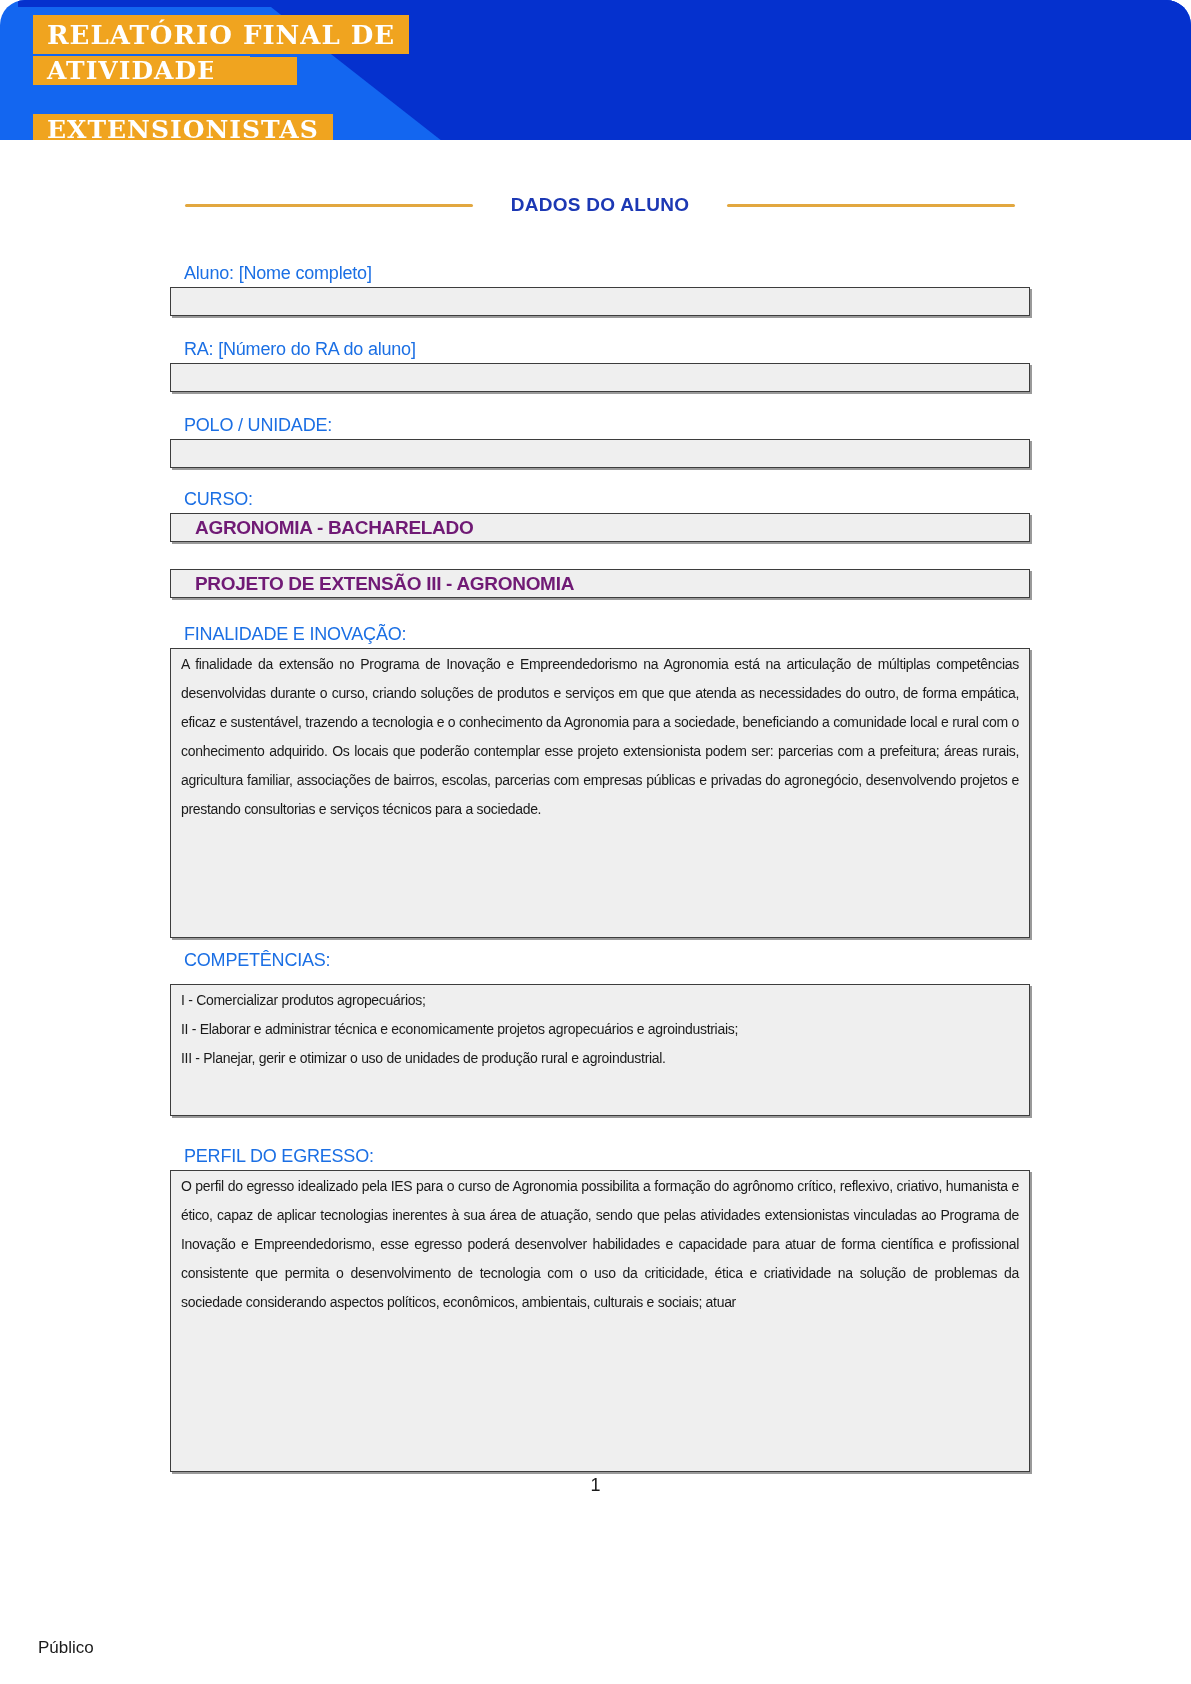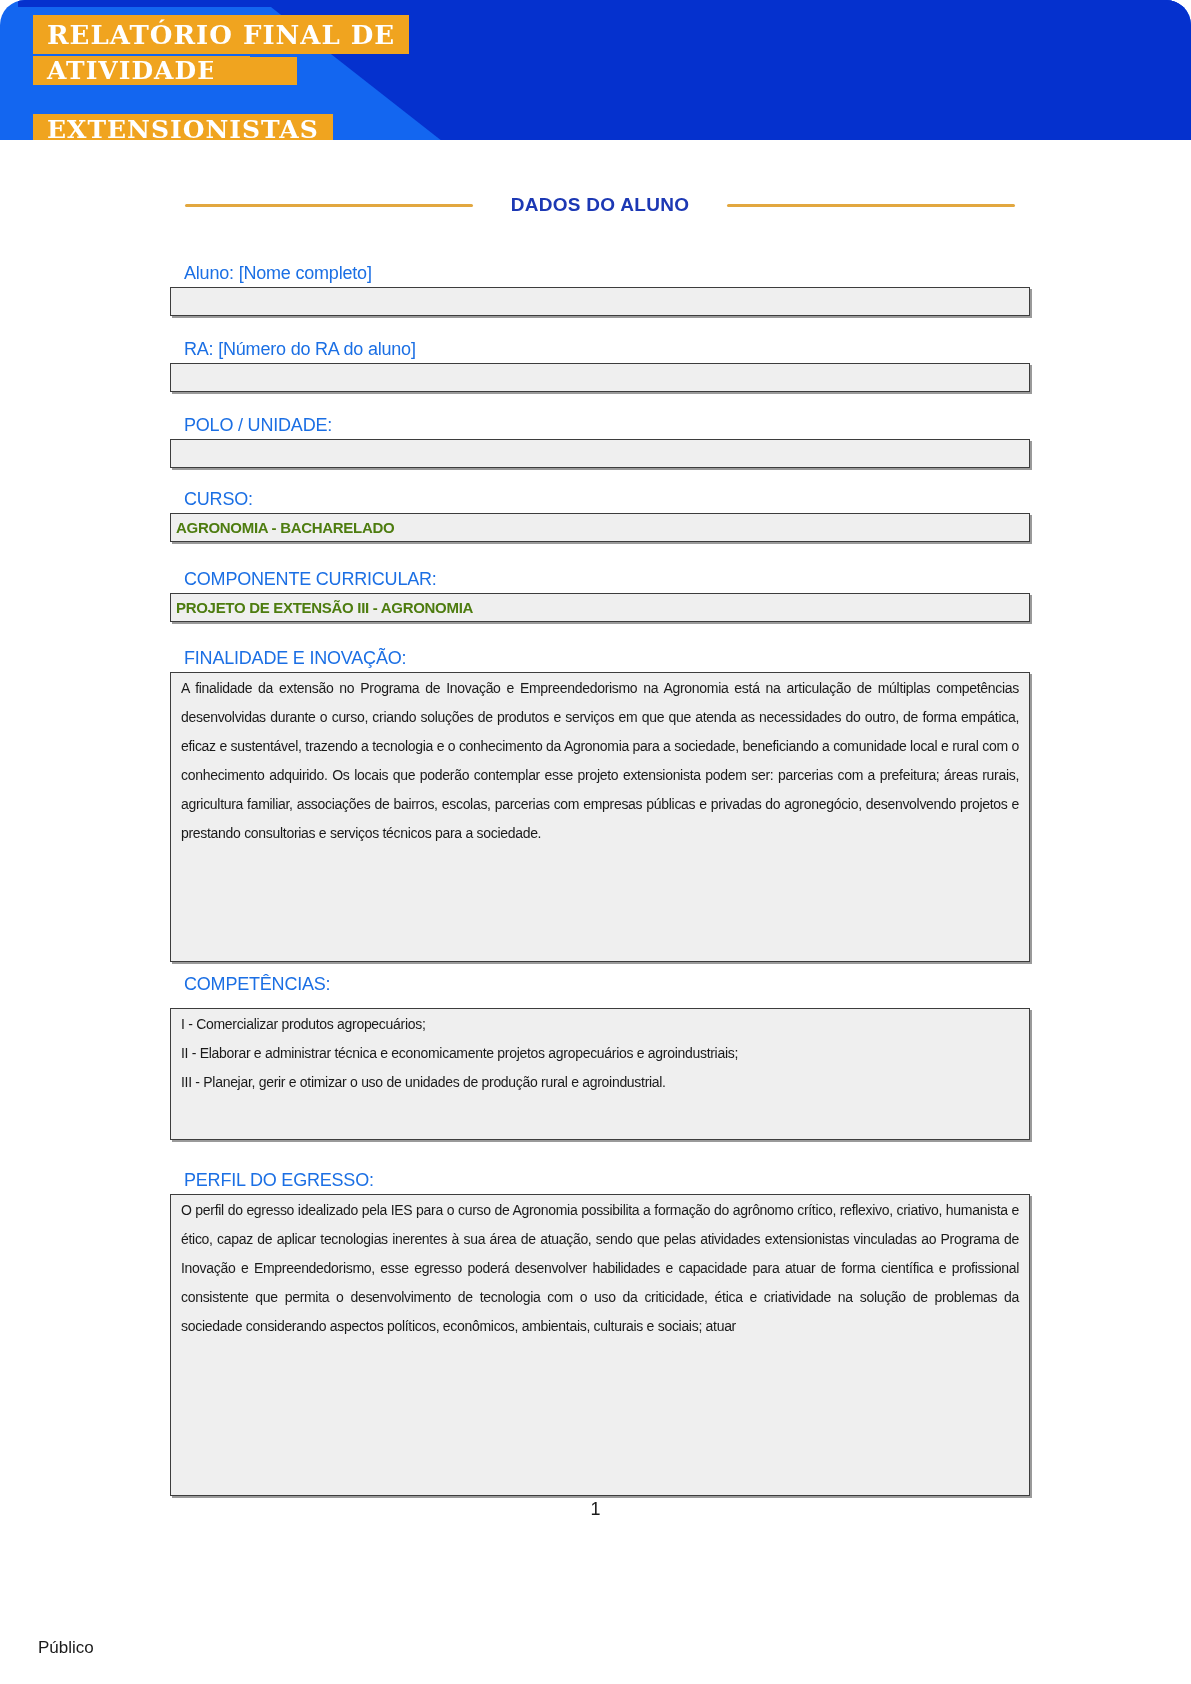--- a/index.html
+++ b/index.html
@@ -47,21 +47,21 @@
   }
   .input,.para{
     background:#EFEFEF;
     border:1.5px solid #3D3D3D;
     box-shadow:2px 2px 0 #9A9A9A;
     box-sizing:border-box;
     margin-top:3px;
   }
   .input{
     height:29px;display:flex;align-items:center;
-    padding:0 5px;font-size:15px;font-weight:700;color:#4d7c0f;
+    padding:0 24px;font-size:19px;font-weight:700;color:#701a75;
     letter-spacing:-0.3px;
   }
   .para{
     padding:1px 10px;
     font-size:14px;line-height:29px;color:#1a1a1a;
     text-align:justify;letter-spacing:-0.3px;
     overflow:hidden;
   }
   .para div{text-align:justify;}
 
@@ -118,21 +118,20 @@
       <div class="label">POLO / UNIDADE:</div>
       <div class="input"></div>
     </section>
 
     <section class="f-curso">
       <div class="label">CURSO:</div>
       <div class="input">AGRONOMIA - BACHARELADO</div>
     </section>
 
     <section class="f-componente">
-      <div class="label">COMPONENTE CURRICULAR:</div>
       <div class="input">PROJETO DE EXTENSÃO III - AGRONOMIA</div>
     </section>
 
 
     <section class="f-finalidade">
       <div class="label">FINALIDADE E INOVAÇÃO:</div>
       <div class="para box-finalidade">A finalidade da extensão no Programa de Inovação e Empreendedorismo na Agronomia está na articulação de múltiplas competências desenvolvidas durante o curso, criando soluções de produtos e serviços em que que atenda as necessidades do outro, de forma empática, eficaz e sustentável, trazendo a tecnologia e o conhecimento da Agronomia para a sociedade, beneficiando a comunidade local e rural com o conhecimento adquirido. Os locais que poderão contemplar esse projeto extensionista podem ser: parcerias com a prefeitura; áreas rurais, agricultura familiar, associações de bairros, escolas, parcerias com empresas públicas e privadas do agronegócio, desenvolvendo projetos e prestando consultorias e serviços técnicos para a sociedade.</div>
     </section>
 
     <section class="f-competencias">

